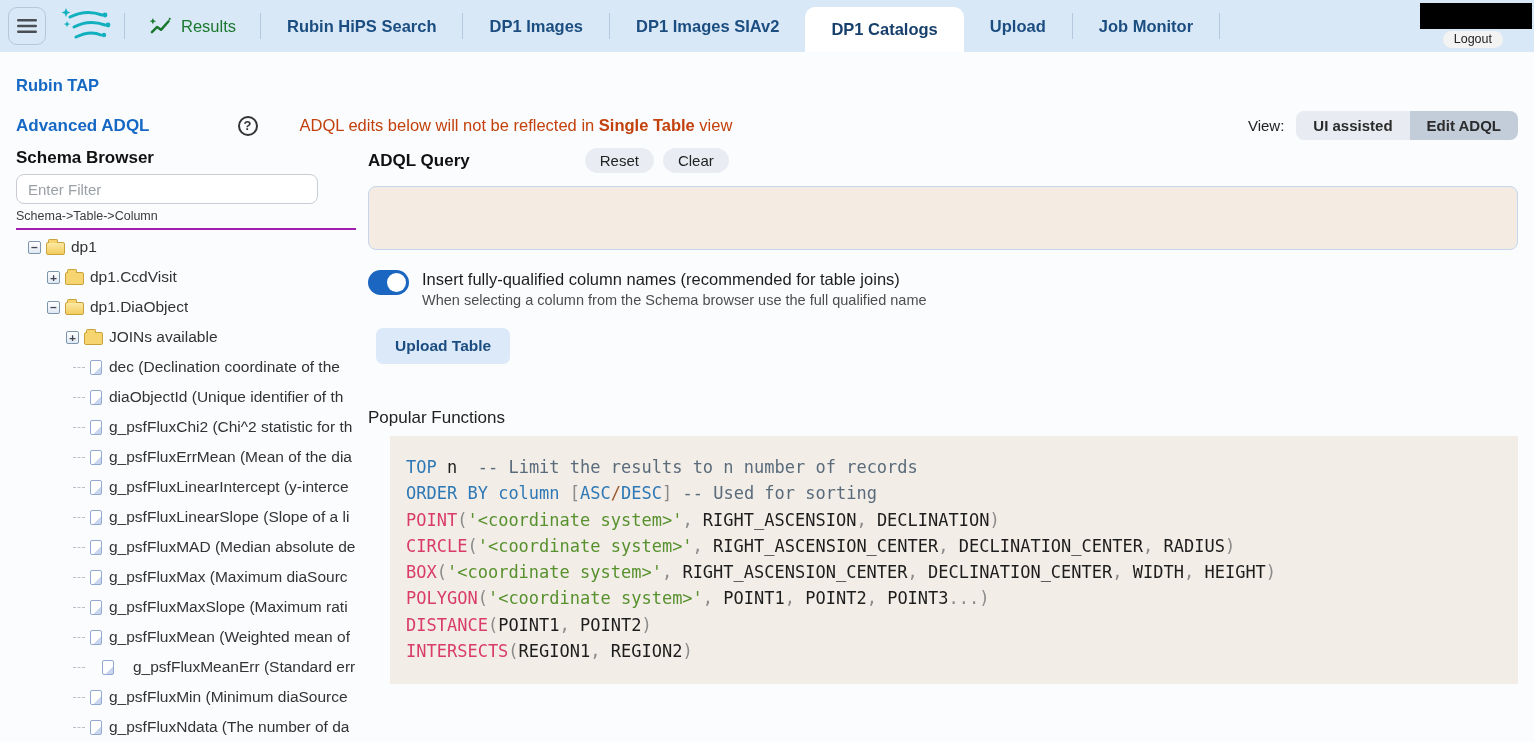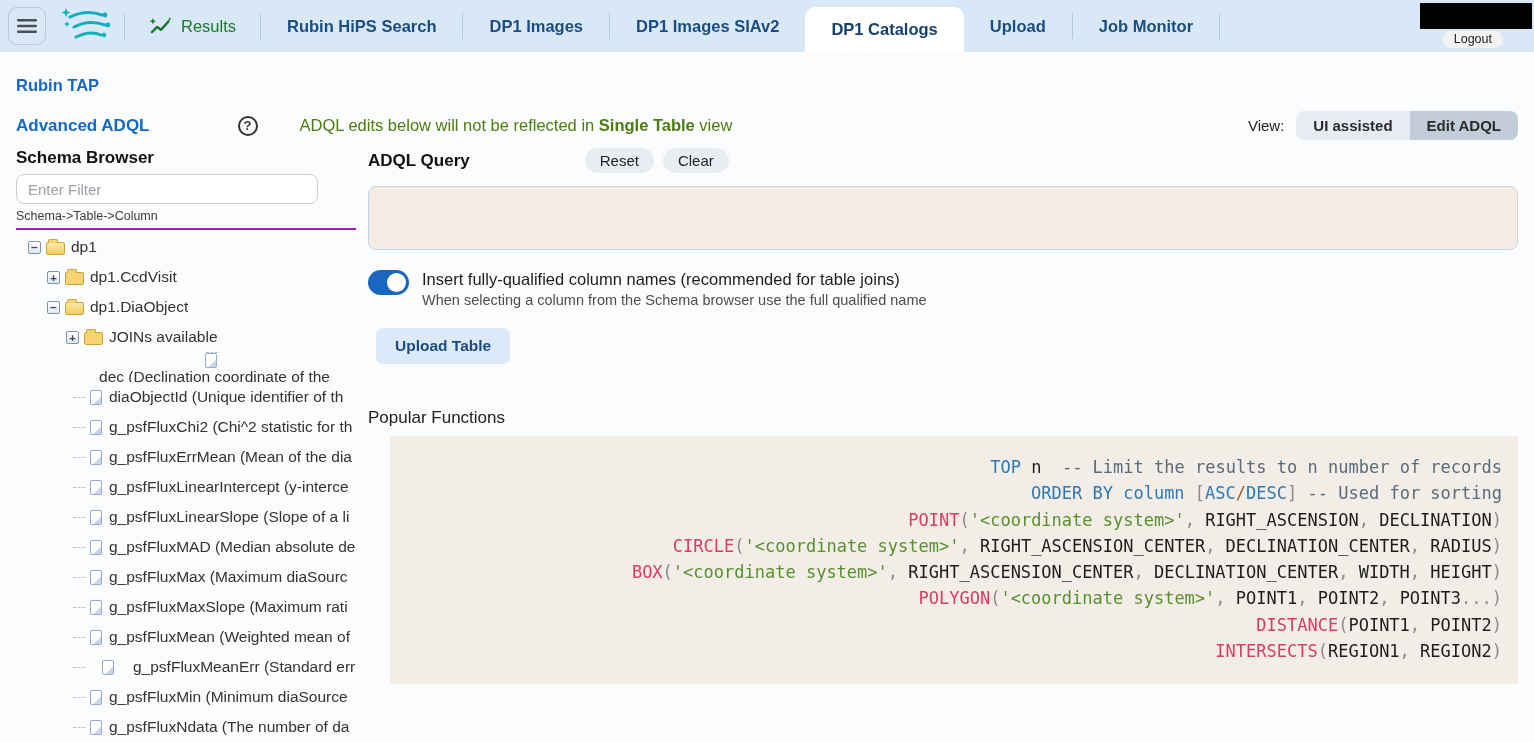--- a/index.html
+++ b/index.html
@@ -19,21 +19,21 @@
   .user-redacted { position:absolute; right:2px; top:3px; width:112px; height:26px; background:#000; }
   .logout-btn { position:absolute; right:31px; top:31px; padding:1px 11px 2px 11px; background:#f3f3f3; border:none;
                 border-radius:11px; font-size:12.5px; color:#222; cursor:pointer; font-family:inherit; }
 
   
   .page-title { margin:24px 0 0 16px; font-size:16.5px; font-weight:bold; color:#1568c4; }
   .adv-row { display:flex; align-items:center; margin:16px 16px 0 16px; }
   .section-title { font-size:17px; font-weight:bold; color:#1568c4; cursor:pointer; }
   .help-icon { margin-left:88px; width:20px; height:20px; border:2px solid #333; border-radius:50%;
                display:flex; align-items:center; justify-content:center; font-size:13px; font-weight:bold; color:#333; cursor:pointer; flex:none; }
-  .warning { margin-left:42px; font-size:16.5px; color:#4d7c0f; white-space:nowrap; }
+  .warning { margin-left:42px; font-size:16.5px; color:#c2410c; white-space:nowrap; }
   .warning b { font-weight:bold; }
   .spacer { flex:1; }
   .view-label { font-size:15px; color:#222; margin-right:12px; }
   .seg-group { display:flex; border-radius:8px; overflow:hidden; }
   .seg { padding:6px 17px; font-size:15px; font-weight:bold; color:#2b2b2b; background:#e8ecf2; border:none;
          cursor:pointer; font-family:inherit; }
   .seg.selected { background:#c3cdd9; }
 
   
   .main-row { display:flex; margin:8px 0 0 16px; align-items:flex-start; }
@@ -70,21 +70,21 @@
   .toggle-row { margin-top:16px; display:flex; align-items:flex-start; }
   .toggle { width:41px; height:25px; border-radius:13px; background:#1a66c0; position:relative; flex:none; cursor:pointer; }
   .toggle-knob { position:absolute; width:19px; height:19px; right:3px; top:3px; border-radius:50%; background:#fff; }
   .toggle-text { margin-left:13px; }
   .toggle-label { font-size:16.5px; color:#1d1d1d; }
   .toggle-sub { font-size:14.5px; color:#4e4e4e; margin-top:3px; }
   .upload-btn { margin:20px 0 0 8px; padding:9px 19px; background:#dce9f8; color:#1b4d80; font-weight:bold;
                 font-size:15.5px; border:none; border-radius:7px; cursor:pointer; font-family:inherit; }
   .popular-title { margin-top:44px; font-size:17px; color:#222; }
   .code-block { margin:8px 0 0 22px; background:#f2ede7; padding:18px 16px 20px 16px; }
-  .code-line { font-family:"DejaVu Sans Mono", monospace; font-size:17px; line-height:26.3px; white-space:pre;text-align:right; }
+  .code-line { font-family:"DejaVu Sans Mono", monospace; font-size:17px; line-height:26.3px; white-space:pre; }
   .tok-kw  { color:#2e79b5; }
   .tok-fn  { color:#d93c65; }
   .tok-str { color:#57912d; }
   .tok-cmt { color:#5a6b7b; }
   .tok-arg { color:#1d1d1d; }
   .tok-p   { color:#8b8b8b; }
   .tok-op  { color:#9c5a2d; }
   .tok-pl  { color:#1d1d1d; }
 </style>
 </head>
@@ -174,21 +174,21 @@
         <div class="tree-row" style="padding-left: 31px;">
           <span class="expand-box">−</span>
           <span class="folder-icon open"></span>
           <span class="tree-label">dp1.DiaObject</span>
         </div>
         <div class="tree-row" style="padding-left: 50px;">
           <span class="expand-box">+</span>
           <span class="folder-icon"></span>
           <span class="tree-label">JOINs available</span>
         </div>
-        <div class="tree-row" style="padding-left: 57px; flex-direction: column;">
+        <div class="tree-row" style="padding-left: 57px;">
           <span class="tree-dash"></span>
           <span class="file-icon"></span>
           <span class="tree-label">dec (Declination coordinate of the</span>
         </div>
         <div class="tree-row" style="padding-left: 57px;">
           <span class="tree-dash"></span>
           <span class="file-icon"></span>
           <span class="tree-label">diaObjectId (Unique identifier of th</span>
         </div>
         <div class="tree-row" style="padding-left: 57px;">

